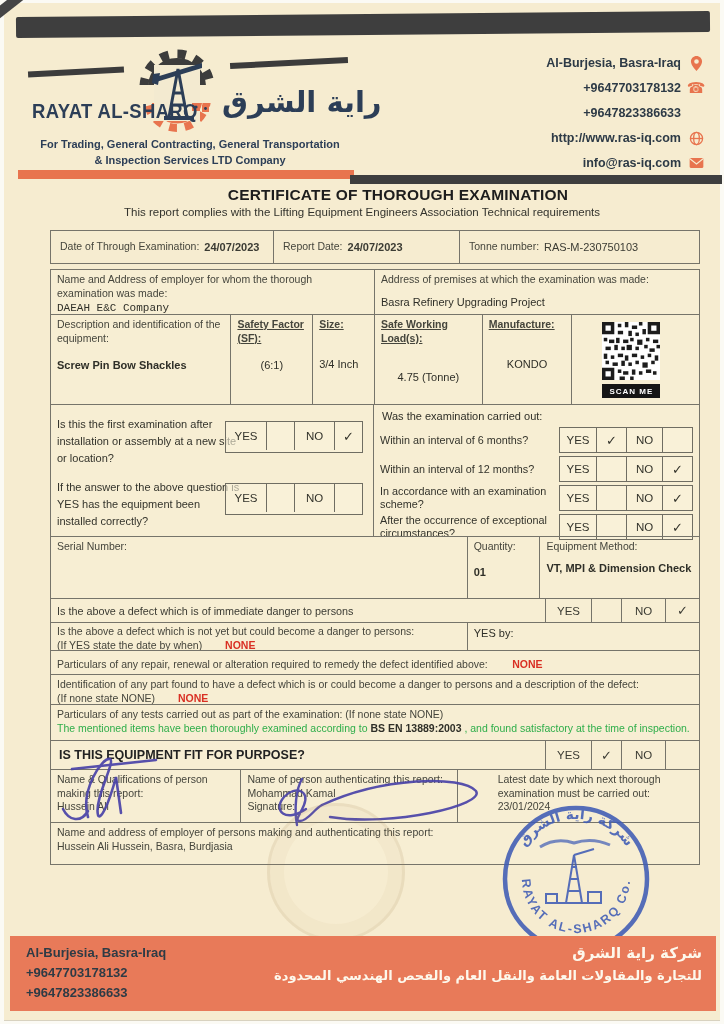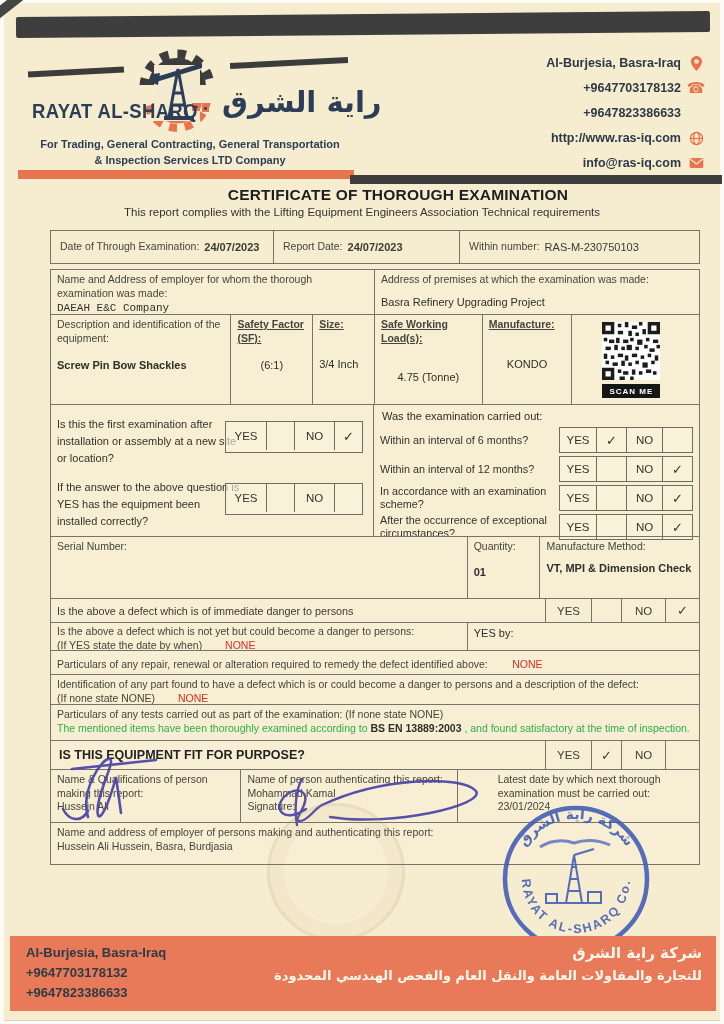--- a/index.html
+++ b/index.html
@@ -40,21 +40,21 @@
   
   .doc{position:absolute;left:46px;top:266px;width:650px;border:1px solid #76746a;box-sizing:border-box;background:rgba(250,243,218,.35);}
   .row{display:flex;box-sizing:border-box;border-top:1px solid #76746a;position:relative;}
   .row:first-child{border-top:none;}
   .cell{box-sizing:border-box;padding:3px 6px;position:relative;}
   .cell+.cell{border-left:1px solid #76746a;}
   .lbl{font-size:10.5px;color:#45453c;line-height:1.3;}
   .val{font-size:11px;color:#2f2f28;}
   .b{font-weight:bold;} .sb{font-weight:600;}
   .u{text-decoration:underline;}
-  .red{color:#d92f23;font-weight:normal;padding-left:20px;}
+  .red{color:#d92f23;font-weight:bold;padding-left:20px;}
   .green{color:#2fae4a;}
   .ctr{text-align:center;}
 
   .rowA{height:44px;} .rowA .cell{width:324px;}
   .rowA .cell:last-child{width:326px;}
   .rowB{height:90px;}
   .eq1{width:180px;} .eq2{width:82px;} .eq3{width:62px;} .eq4{width:108px;} .eq5{width:90px;} .eq6{width:128px;}
   .eqv{margin-top:14px;}
   .qr-wrap{margin:4px 0 0 24px;width:58px;}
   .scanme{background:#151515;color:#fff;font-size:8px;letter-spacing:1px;text-align:center;padding:2.5px 0;font-weight:bold;}
@@ -206,21 +206,21 @@
   <div class="meta-row">
     <div class="meta-cell mc1">
       <span class="lbl">Date of Through Examination:</span>
       <span class="meta-val">24/07/2023</span>
     </div>
     <div class="meta-cell mc2">
       <span class="lbl">Report Date:</span>
       <span class="meta-val">24/07/2023</span>
     </div>
     <div class="meta-cell mc3">
-      <span class="lbl">Within number:</span>
+      <span class="lbl">Tonne number:</span>
       <span class="meta-val b">RAS-M-230750103</span>
     </div>
   </div>
 
   <div class="doc">
 
     <div class="row rowA">
       <div class="cell">
         <div class="lbl">Name and Address of employer for whom the thorough examination was made:</div>
         <div class="val" style="margin-top:2px;font-family:Liberation Mono, monospace;">DAEAH E&amp;C Company</div>
@@ -374,21 +374,21 @@
 
     <div class="row rowD">
       <div class="cell sd1">
         <div class="lbl">Serial Number:</div>
       </div>
       <div class="cell sd2">
         <div class="lbl">Quantity:</div>
         <div class="val b" style="margin-top:12px;">01</div>
       </div>
       <div class="cell sd3">
-        <div class="lbl">Manufacture Method:</div>
+        <div class="lbl">Equipment Method:</div>
         <div class="val b" style="margin-top:7px;line-height:1.3;">VT, MPI &amp; Dimension Check</div>
       </div>
     </div>
 
     <div class="row rowE">
       <div class="flexlbl">Is the above a defect which is of immediate danger to persons</div>
       <div class="chkcell w46">YES</div>
       <div class="chkcell w30 ck"></div>
       <div class="chkcell w44">NO</div>
       <div class="chkcell w34 ck">✓</div>

